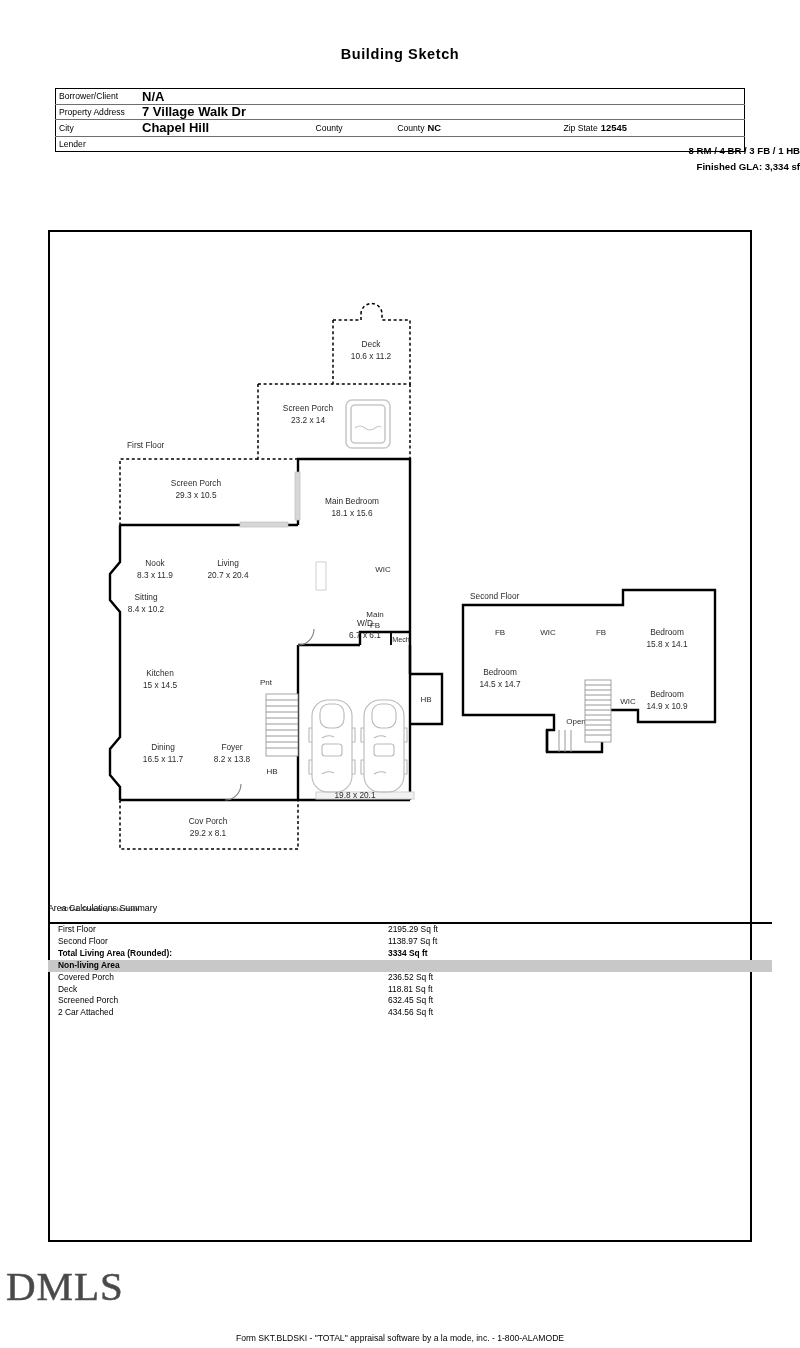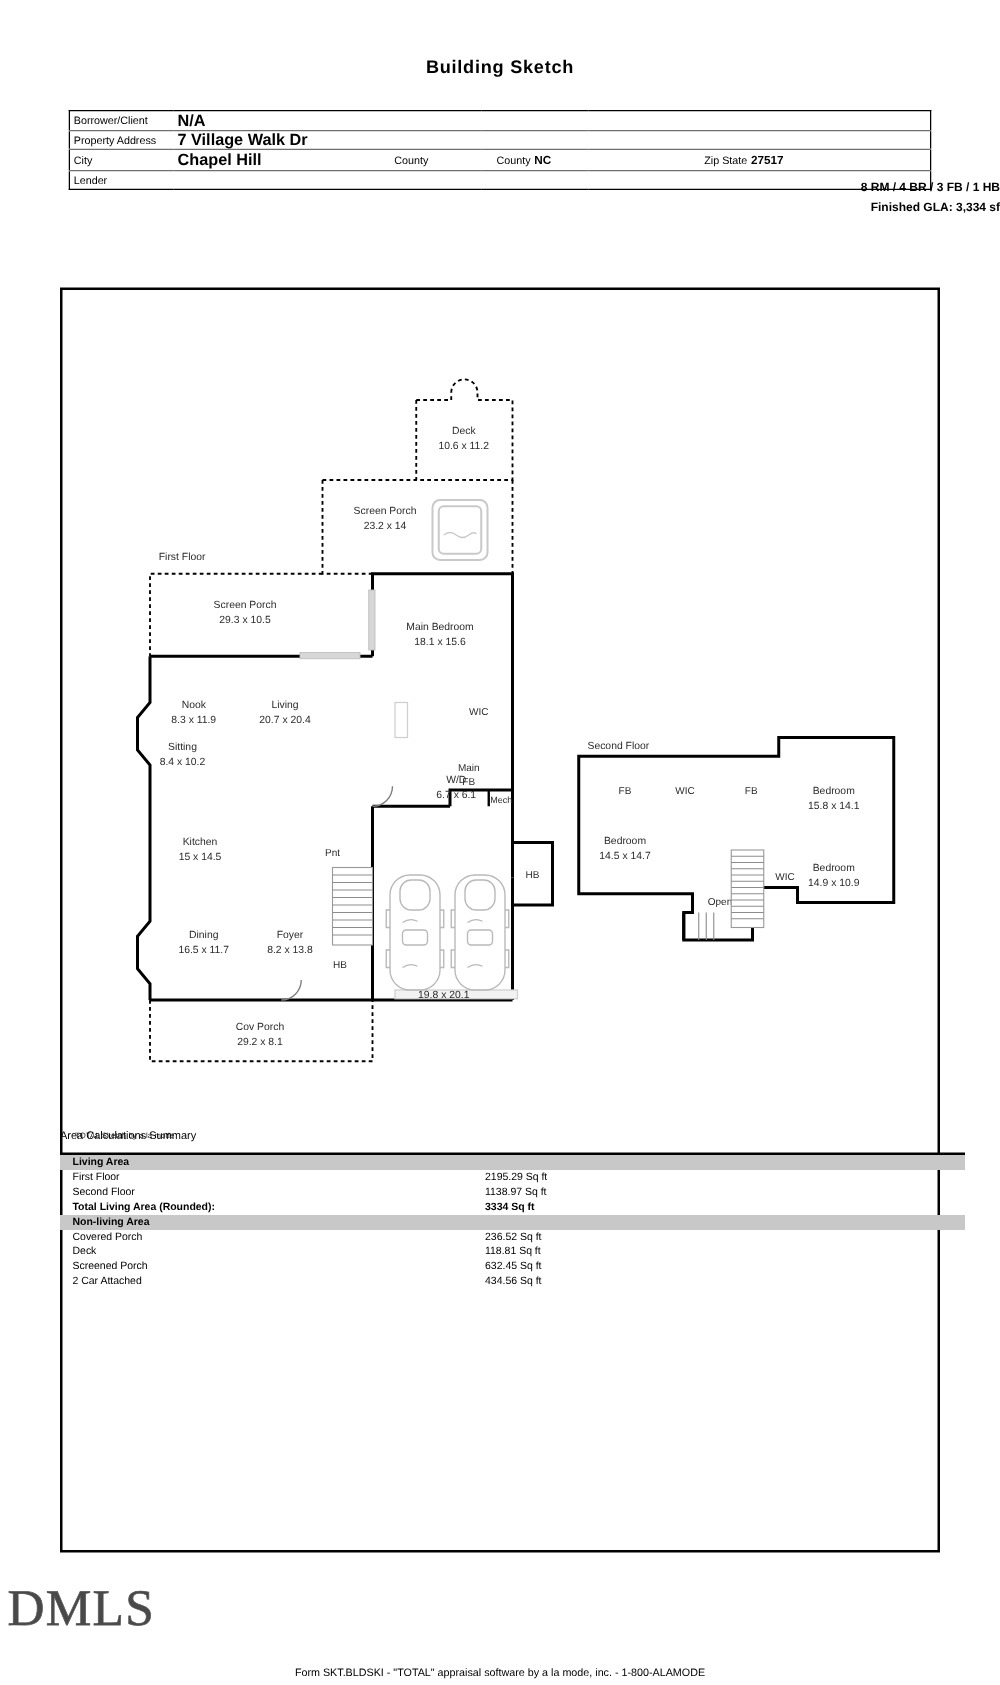--- a/index.html
+++ b/index.html
@@ -199,21 +199,21 @@
     <td class="hdr-label">City</td>
     <td class="hdr-value">Chapel Hill</td>
     <td class="col-county-lbl">County</td>
     <td class="col-state-lbl">County</td>
     <td class="col-state-val">NC</td>
     <td style="padding:0">
       <table style="border-collapse:collapse;width:100%">
             <tbody>
               <tr>
         <td class="col-zip-lbl" style="border:none">Zip State</td>
-        <td class="col-zip-val" style="border:none">27517</td>
+        <td class="col-zip-val" style="border:none">12545</td>
       </tr>
             </tbody>
           </table>
     </td>
   </tr>
   <tr>
     <td class="hdr-label">Lender</td>
     <td class="hdr-value" colspan="5"></td>
   </tr>
 </tbody>
@@ -393,25 +393,20 @@
   </svg>
 </div>
 
 <div id="area-summary">
   <div id="summary-topline">
     <div id="sketch-credit">TOTAL Sketch by a la mode</div>
     <div id="summary-title">Area Calculations Summary</div>
   </div>
   <table id="summary-table">
     <tbody>
-        <tr class="sec-head">
-      <td class="lbl-cell">Living Area</td>
-      <td class="val-cell"></td>
-      <td class="spacer-cell"></td>
-    </tr>
     <tr>
       <td class="lbl-cell">First Floor</td>
       <td class="val-cell">2195.29 Sq ft</td>
       <td class="spacer-cell"></td>
     </tr>
     <tr>
       <td class="lbl-cell">Second Floor</td>
       <td class="val-cell">1138.97 Sq ft</td>
       <td class="spacer-cell"></td>
     </tr>

